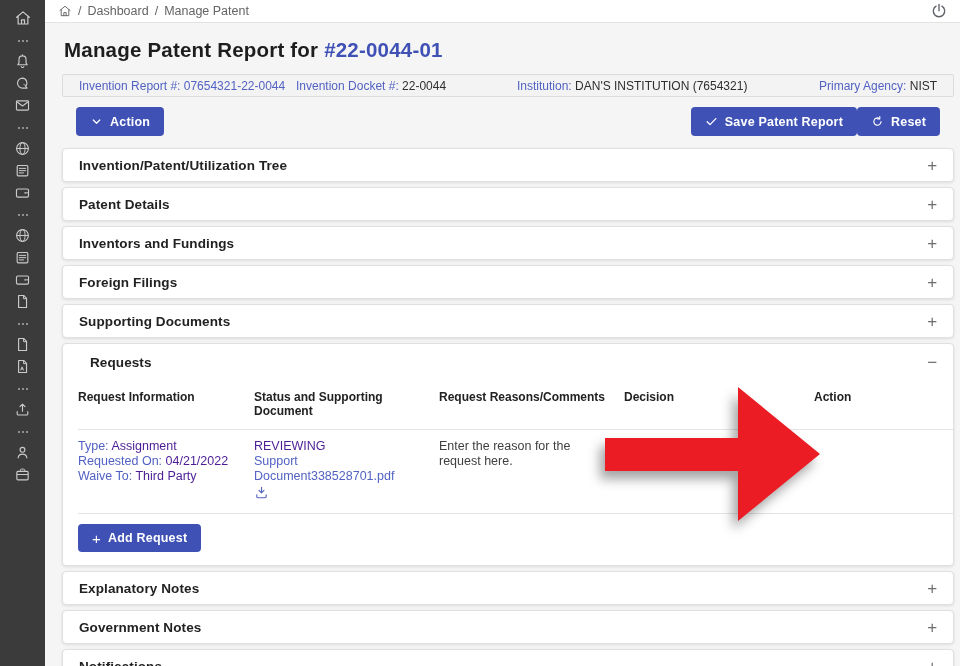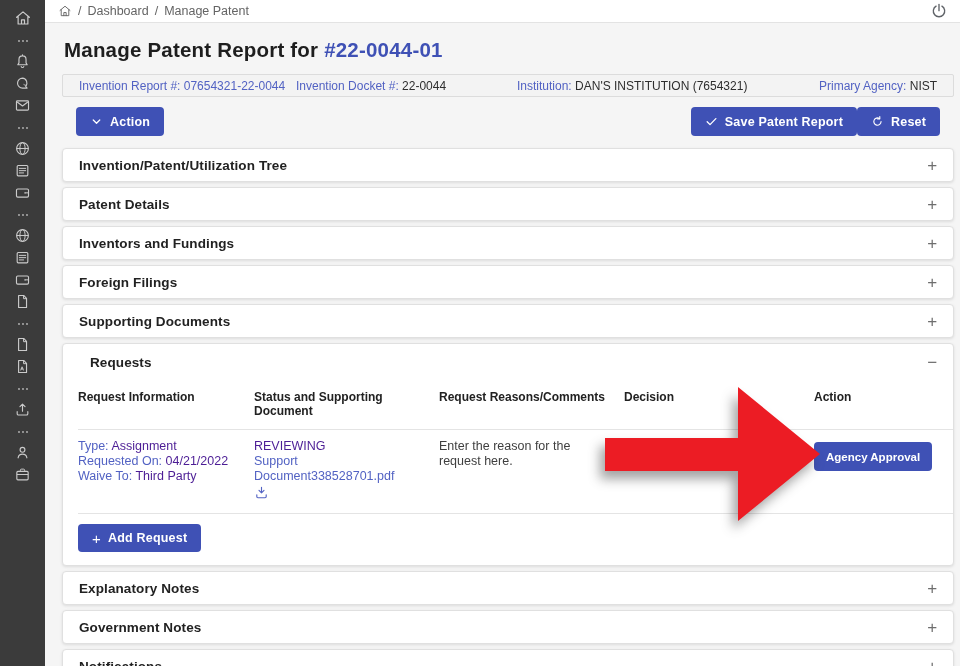--- a/index.html
+++ b/index.html
@@ -387,23 +387,20 @@
               <button class="dl-btn"><svg width="15" height="15" viewBox="0 0 24 24">
                     <use href="#i-download"></use>
                   </svg></button>
             </div>
             <div class="req-cell">
               <textarea class="reason-input" placeholder="Enter the reason for the request here." style=""></textarea>
             </div>
             <div class="req-cell">
               <span></span>
             </div>
-            <div class="req-cell">
-              <button class="row-action-btn">Agency Approval</button>
-            </div>
           </div>
         </div>
 
         <div class="add-btn-wrap">
           <button class="btn add-btn">
             <span class="plus-glyph">+</span>
             <span>Add Request</span>
           </button>
         </div>
       </div>

